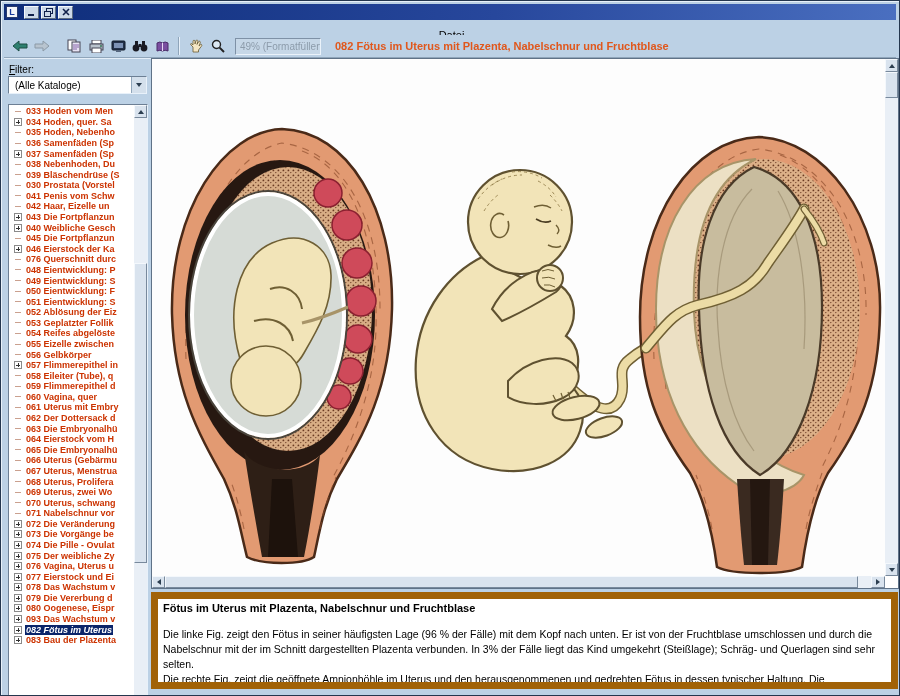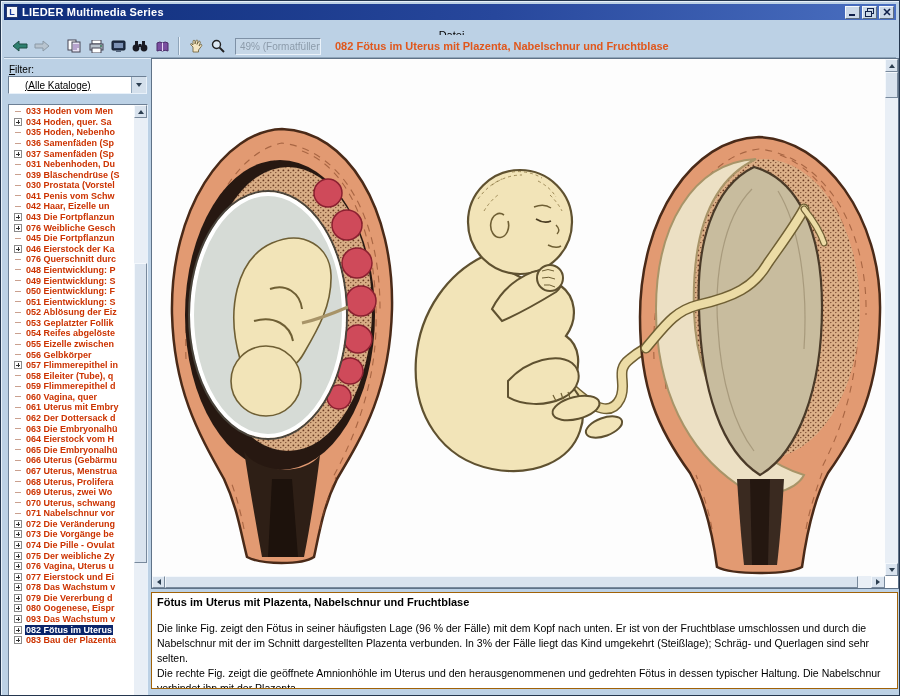--- a/index.html
+++ b/index.html
@@ -36,67 +36,66 @@
                 color:#8d9cab; font-size:10px; line-height:15px; padding:0 4px;
                 white-space:nowrap; overflow:hidden; }
   .tb-current { margin-left:14px; font-size:11px; font-weight:bold; color:#e0571c; white-space:nowrap; }
 
   
   .sidebar { position:absolute; left:3px; top:58px; width:146px; bottom:3px; background:#bcd1e5; }
   .filter-label { position:absolute; left:5px; top:5px; font-size:10px; color:#000; }
   .filter-label::first-letter { text-decoration:underline; }
   .combo { position:absolute; left:4px; top:17px; width:139px; height:18px; background:#fff;
            border:1px solid; border-color:#6c7f94 #e8f1fa #e8f1fa #6c7f94; display:flex; align-items:center; }
-  .combo-text { flex:1; font-size:10px; padding-left:16px; white-space:nowrap; overflow:hidden;text-decoration:underline; }
+  .combo-text { flex:1; font-size:10px; padding-left:6px; white-space:nowrap; overflow:hidden; }
   .combo-btn { width:15px; height:100%; background:#d4e0ec; border-left:1px solid #8fa5ba;
                display:flex; align-items:center; justify-content:center; }
 
   .treebox { position:absolute; left:4px; top:45px; width:140px; height:639px; background:#fff;
              border:1px solid; border-color:#6c7f94 #e8f1fa #e8f1fa #6c7f94; }
   .tree-rows { position:absolute; left:1px; top:1px; right:13px; bottom:12px; overflow:hidden; }
   .trow { display:flex; align-items:center; height:10.58px; white-space:nowrap; }
   .tpfx { width:15px; flex:none; display:flex; align-items:center; justify-content:center; }
   .plusbox { width:8px; height:8px; border:1px solid #8a8a8a; background:#fff; position:relative; }
   .plusbox::before { content:""; position:absolute; left:1px; top:3px; width:4px; height:1px; background:#333; }
   .plusbox::after  { content:""; position:absolute; left:3px; top:1px; width:1px; height:4px; background:#333; }
   .dashline { width:6px; height:1px; background:#caa08e; }
   .tlbl { font-size:9px; font-weight:bold; color:#cc3300; overflow:hidden; white-space:nowrap; padding:0 1px; }
-  .trow.sel .tlbl { background:#0a246a; color:#fff; }
+  .trow.sel .tlbl { background:#0a246a; color:#fff;font-style:italic; }
 
   
   .sb { position:absolute; background:#e9eff6; }
   .sb-v { width:13px; } .sb-h { height:12px; }
   .sbtn { position:absolute; background:#d9e3ee; border:1px solid; border-color:#f4f8fc #78899c #78899c #f4f8fc;
           display:flex; align-items:center; justify-content:center; }
   .sthumb { position:absolute; background:#d9e3ee; border:1px solid; border-color:#f4f8fc #78899c #78899c #f4f8fc; }
   .tri { width:0; height:0; }
   .tri-up    { border-left:3px solid transparent; border-right:3px solid transparent; border-bottom:4px solid #2c3e50; }
   .tri-down  { border-left:3px solid transparent; border-right:3px solid transparent; border-top:4px solid #2c3e50; }
   .tri-left  { border-top:3px solid transparent; border-bottom:3px solid transparent; border-right:4px solid #2c3e50; }
   .tri-right { border-top:3px solid transparent; border-bottom:3px solid transparent; border-left:4px solid #2c3e50; }
 
   
   .imgpanel { position:absolute; left:150px; top:57px; width:748px; height:531px;
               background:#fff; border:1px solid #5f7287; }
   .imgpanel .canvas { position:absolute; left:0; top:0; right:13px; bottom:12px; background:#fdfdfd; overflow:hidden; }
 
   
   .descpanel { position:absolute; left:150px; top:591px; width:747px; height:97px;
-               background:#fff; border:1px solid #a16207; padding:3px 5px; overflow:hidden; }
+               background:#fff; border:7px solid #a16207; padding:3px 5px; overflow:hidden; }
   .desc-title { font-size:11px; font-weight:bold; color:#000; margin-bottom:13px; }
   .desc-p { font-size:10.5px; color:#000; line-height:15px; }
 </style>
 </head>
 <body>
 
 <div id="window">
 
   <div class="titlebar">
     <div class="appicon">L</div>
-    <div class="title-text">LIEDER Multimedia Series</div>
     <div class="winbtn">
       <svg width="8" height="7">
           <rect x="0" y="5" width="6" height="2" fill="#10204a"></rect>
         </svg>
     </div>
     <div class="winbtn">
       <svg width="9" height="9">
         <rect x="2.5" y="0.5" width="6" height="5" fill="none" stroke="#10204a"></rect>
         <rect x="0.5" y="3.5" width="6" height="5" fill="#ccd9e8" stroke="#10204a"></rect>
       </svg>
@@ -220,21 +219,21 @@
           <div class="trow">
             <span class="tpfx">
               <span class="plusbox"></span>
             </span>
             <span class="tlbl">037 Samenfäden (Sp</span>
           </div>
           <div class="trow">
             <span class="tpfx">
               <span class="dashline"></span>
             </span>
-            <span class="tlbl">031 Nebenhoden, Du</span>
+            <span class="tlbl">038 Nebenhoden, Du</span>
           </div>
           <div class="trow">
             <span class="tpfx">
               <span class="dashline"></span>
             </span>
             <span class="tlbl">039 Bläschendrüse (S</span>
           </div>
           <div class="trow">
             <span class="tpfx">
               <span class="dashline"></span>
@@ -256,21 +255,21 @@
           <div class="trow">
             <span class="tpfx">
               <span class="plusbox"></span>
             </span>
             <span class="tlbl">043 Die Fortpflanzun</span>
           </div>
           <div class="trow">
             <span class="tpfx">
               <span class="plusbox"></span>
             </span>
-            <span class="tlbl">076 Weibliche Gesch</span>
+            <span class="tlbl">040 Weibliche Gesch</span>
           </div>
           <div class="trow">
             <span class="tpfx">
               <span class="dashline"></span>
             </span>
             <span class="tlbl">045 Die Fortpflanzun</span>
           </div>
           <div class="trow">
             <span class="tpfx">
               <span class="plusbox"></span>

